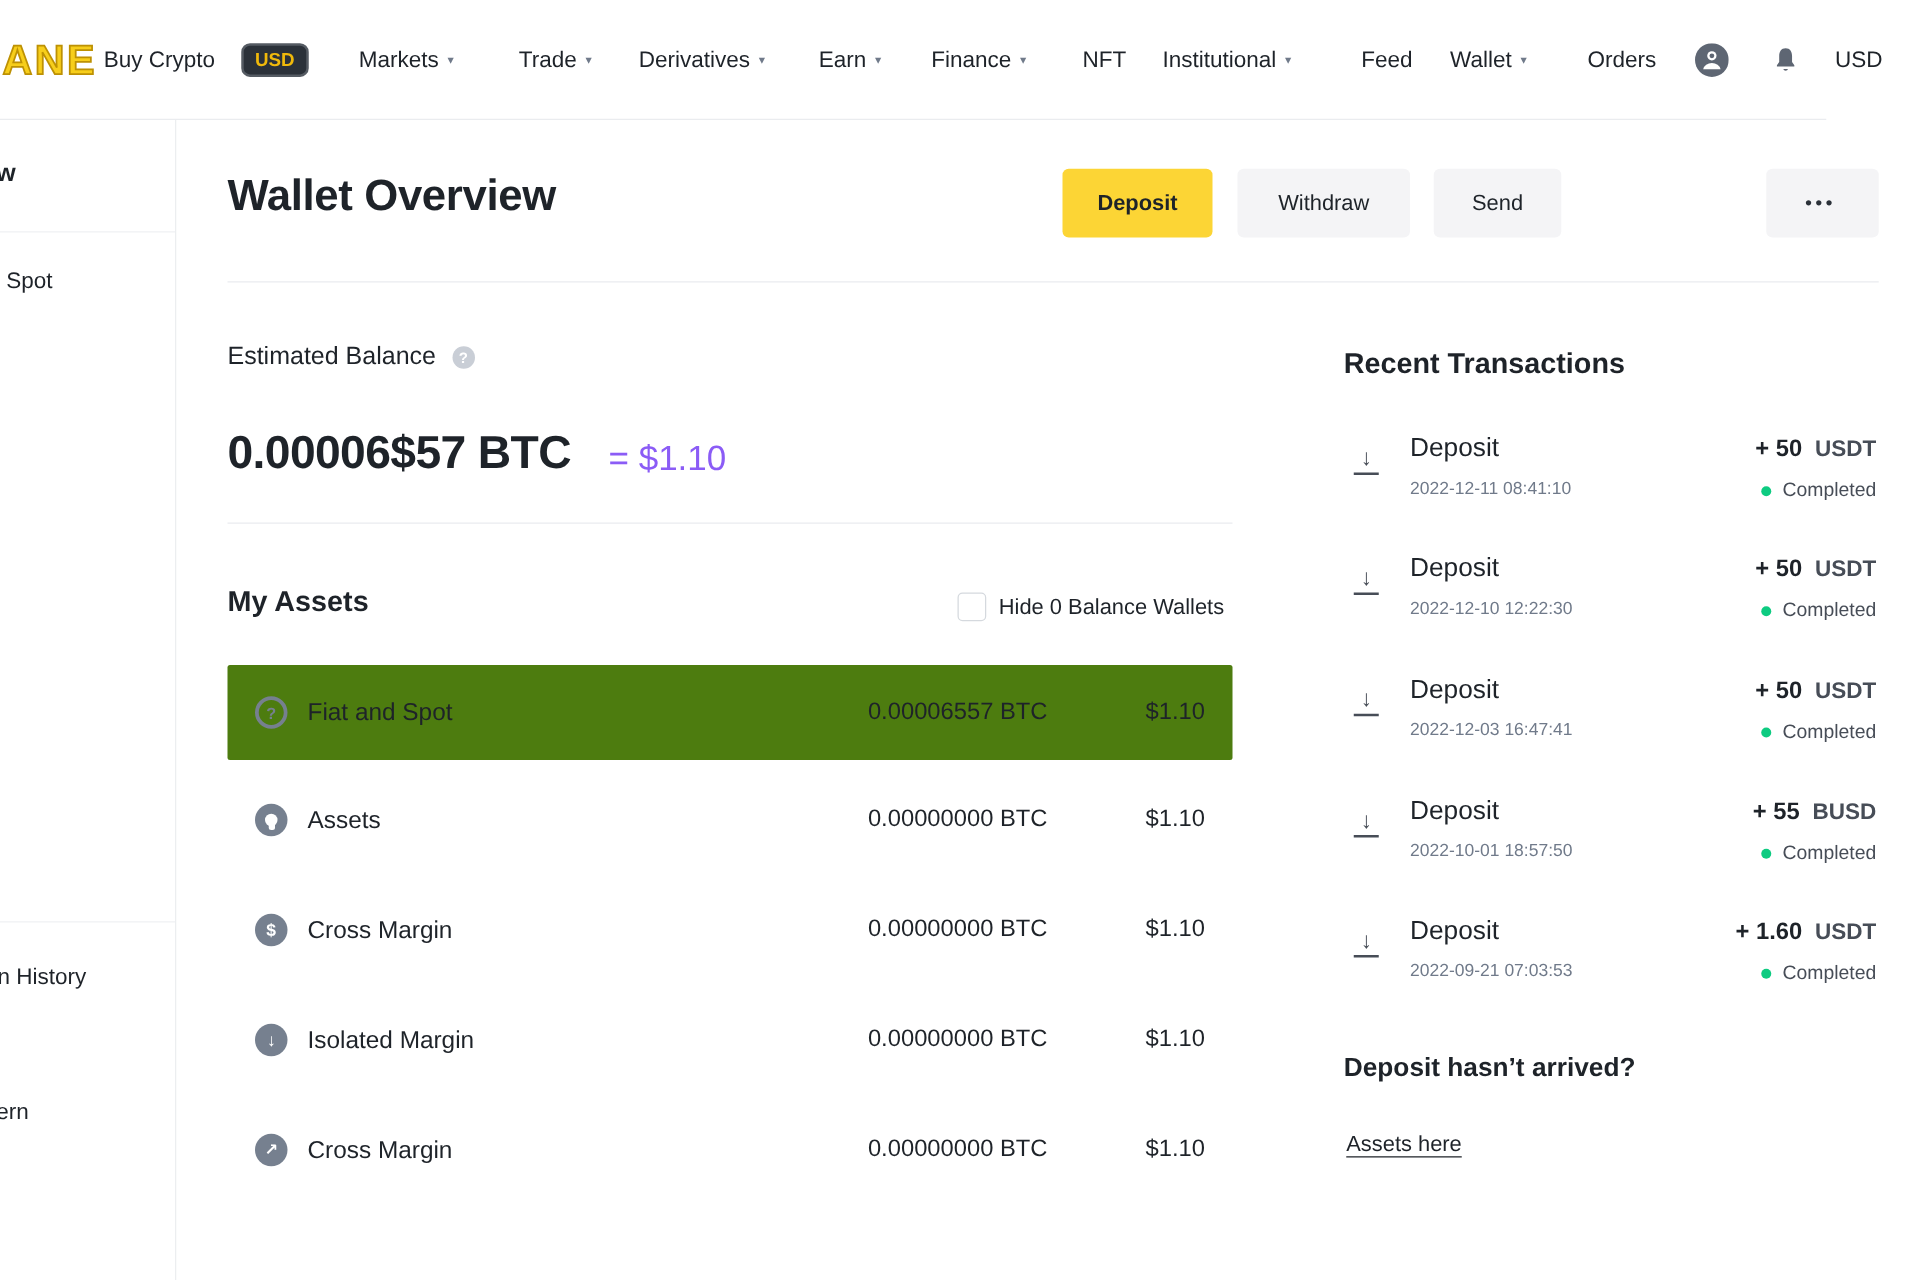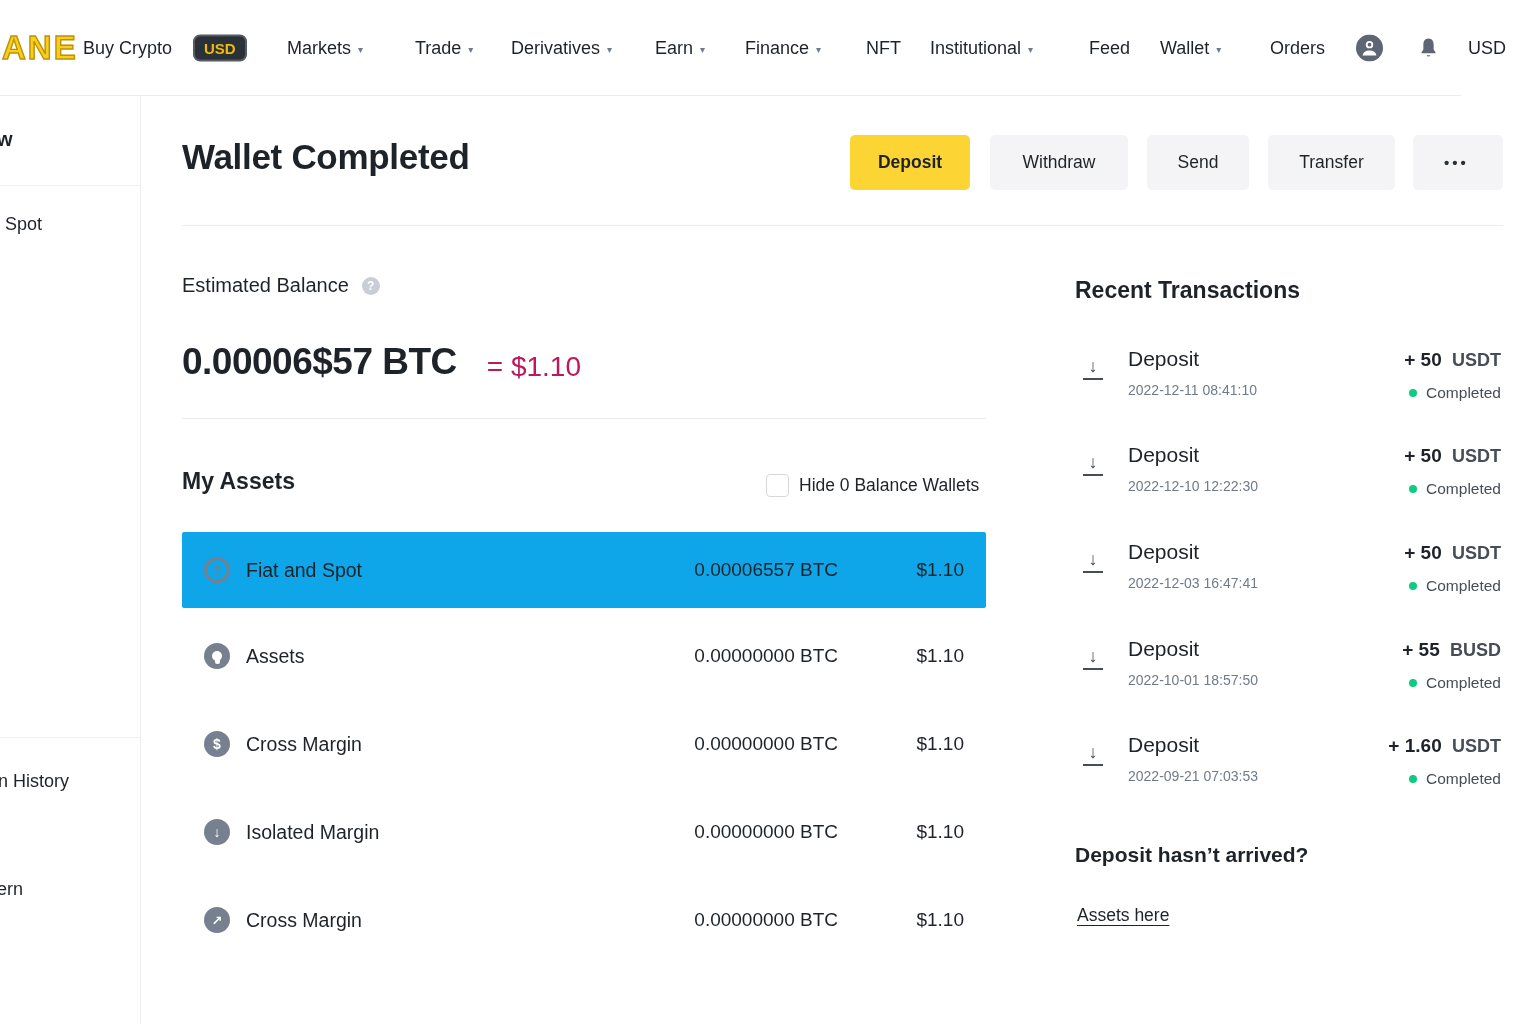--- a/index.html
+++ b/index.html
@@ -40,29 +40,29 @@
   .btn-more{left:1413px;width:90px;font-size:15px;font-weight:700;letter-spacing:3px;color:#2B3139;padding-left:3px;}
   .divider{position:absolute;height:1px;background:#EAECEF;}
   .div-header{left:182px;top:225px;width:1321px;}
   .div-balance{left:182px;top:418px;width:804px;}
   
   .est-label{position:absolute;left:182px;top:274px;font-size:20px;font-weight:500;display:flex;align-items:center;}
   .help-icon{width:18px;height:18px;border-radius:50%;background:#C9CED6;color:#fff;font-size:12px;font-weight:700;
     display:flex;align-items:center;justify-content:center;margin-left:13px;cursor:pointer;}
   .balance-line{position:absolute;left:182px;top:341px;display:flex;align-items:flex-end;}
   .balance-amount{font-size:37px;font-weight:700;letter-spacing:-0.5px;}
-  .balance-fiat{font-size:28px;font-weight:400;color:#be185d;margin-left:30px;}
+  .balance-fiat{font-size:28px;font-weight:400;color:#8b5cf6;margin-left:30px;}
   
   .assets-title{position:absolute;left:182px;top:468px;font-size:23px;font-weight:600;}
   .hide-wallets{position:absolute;left:766px;top:474px;display:flex;align-items:center;cursor:pointer;}
   .checkbox{width:21px;height:21px;border:1px solid #D5D9DE;border-radius:4px;background:#fff;}
   .hide-label{font-size:17.5px;margin-left:10px;}
   .asset-row{position:absolute;left:182px;width:804px;height:76px;display:flex;align-items:center;
     padding:0 22px;box-sizing:border-box;cursor:pointer;}
-  .asset-row.highlight{background:#0ea5e9;border-radius:2px;}
+  .asset-row.highlight{background:#4d7c0f;border-radius:2px;}
   .row-0{top:532px;} .row-1{top:618px;} .row-2{top:706px;} .row-3{top:794px;} .row-4{top:882px;}
   .a-icon{width:26px;height:26px;border-radius:50%;flex:none;display:flex;align-items:center;justify-content:center;box-sizing:border-box;}
   .a-ring{border:3px solid #76808F;color:#76808F;font-size:13px;font-weight:700;}
   .a-ring::before{content:"?";}
   .a-solid{background:#76808F;color:#fff;font-size:14px;font-weight:700;}
   .a-dollar::before{content:"$";}
   .a-down::before{content:"\2193";}
   .a-rocket::before{content:"\2197";font-size:13px;}
   .g-bulb{width:10px;height:10px;background:#fff;border-radius:50%;position:relative;}
   .g-bulb::after{content:"";position:absolute;left:2.5px;top:9px;width:5px;height:4px;background:#fff;border-radius:0 0 2px 2px;}
@@ -154,25 +154,24 @@
 
   <aside class="sidebar">
     <div class="sb-item sb-0">w</div>
     <div class="sb-divider sbd-1"></div>
     <div class="sb-item sb-1">Spot</div>
     <div class="sb-divider sbd-2"></div>
     <div class="sb-item sb-2">n History</div>
     <div class="sb-item sb-3">ern</div>
   </aside>
 
-  <h1 class="page-title" style="margin:0">Wallet Completed</h1>
+  <h1 class="page-title" style="margin:0">Wallet Overview</h1>
   <button class="btn btn-deposit">Deposit</button>
   <button class="btn btn-withdraw">Withdraw</button>
   <button class="btn btn-send">Send</button>
-  <button class="btn btn-transfer">Transfer</button>
   <button class="btn btn-more">•••</button>
   <div class="divider div-header"></div>
 
   <div class="est-label">
     <span>Estimated Balance</span>
     <span class="help-icon">?</span>
   </div>
   <div class="balance-line">
     <span class="balance-amount">0.00006$57 BTC</span>
     <span class="balance-fiat">= $1.10</span>

